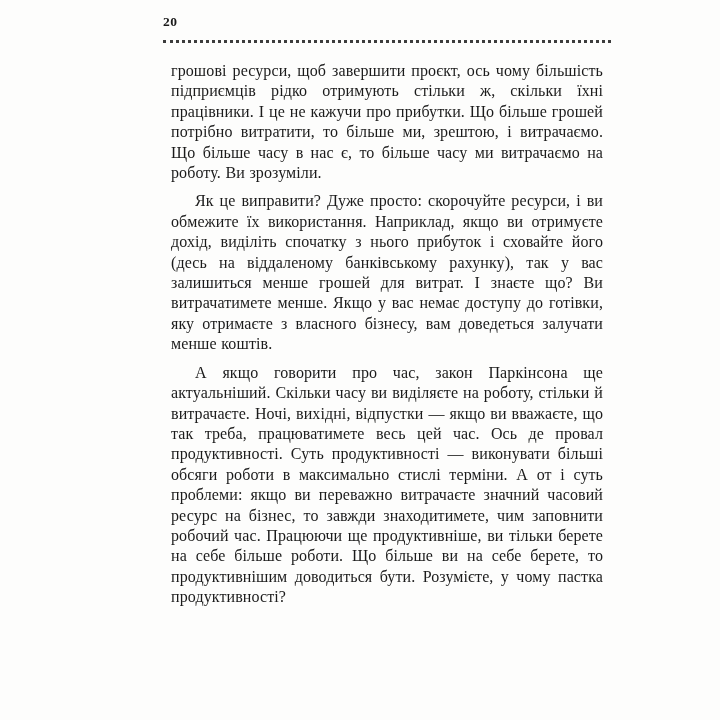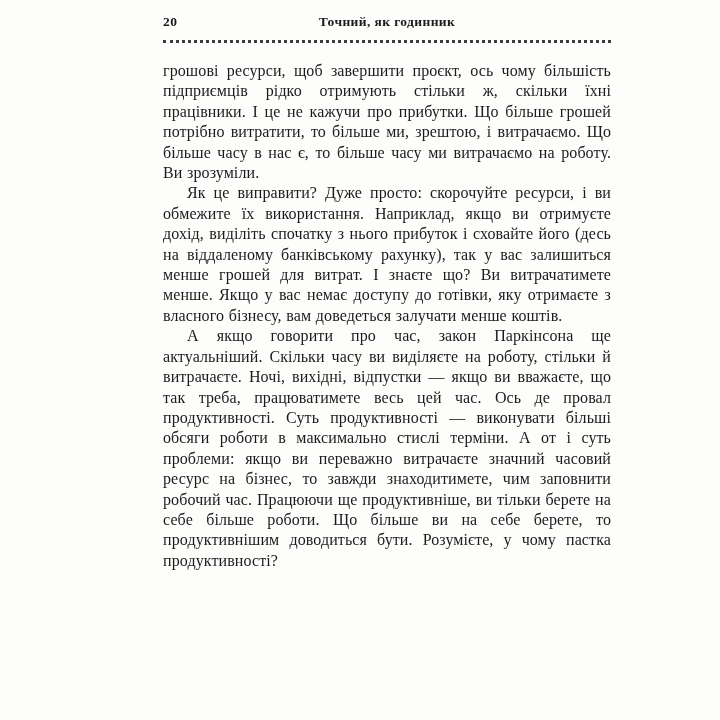--- a/index.html
+++ b/index.html
@@ -41,42 +41,41 @@
     top: 2px;
     text-align: center;
   }
   .dotted-rule {
     height: 0;
     border-top: 3px dotted #3c3c3c;
     margin-top: 6px;
     margin-bottom: 18px;
   }
   .body-text p {
-    margin: 0;
+    margin: 8px;
     font-size: 16px;
     line-height: 20.4px;
     text-align: justify;
     letter-spacing: 0.1px;
     word-spacing: 0.5px;
     hyphens: auto;
     -webkit-hyphens: auto;
   }
   .body-text p.indent {
     text-indent: 24px;
   }
 </style>
 </head>
 <body>
 
 <div class="page">
   <div class="content">
 
     <div class="running-head">
       <span class="page-number">20</span>
-      <span class="head-title">Точний, як годинник</span>
     </div>
 
     <div class="dotted-rule"></div>
 
     <div class="body-text">
       <p>грошові ресурси, щоб завершити проєкт, ось чому більшість підприємців рідко отримують стільки ж, скільки їхні працівники. І це не кажучи про прибутки. Що більше грошей потрібно витратити, то більше ми, зрештою, і витрачаємо. Що більше часу в нас є, то більше часу ми витрачаємо на роботу. Ви зрозуміли.</p>
       <p class="indent">Як це виправити? Дуже просто: скорочуйте ресурси, і ви обмежите їх використання. Наприклад, якщо ви отримуєте дохід, виділіть спочатку з нього прибуток і сховайте його (десь на віддаленому банківському рахунку), так у вас залишиться менше грошей для витрат. І знаєте що? Ви витрачатимете менше. Якщо у вас немає доступу до готівки, яку отримаєте з власного бізнесу, вам доведеться залучати менше коштів.</p>
       <p class="indent">А якщо говорити про час, закон Паркінсона ще актуальніший. Скільки часу ви виділяєте на роботу, стільки й витрачаєте. Ночі, вихідні, відпустки — якщо ви вважаєте, що так треба, працюватимете весь цей час. Ось де провал продуктивності. Суть продуктивності — виконувати більші обсяги роботи в максимально стислі терміни. А от і суть проблеми: якщо ви переважно витрачаєте значний часовий ресурс на бізнес, то завжди знаходитимете, чим заповнити робочий час. Працюючи ще продуктивніше, ви тільки берете на себе більше роботи. Що більше ви на себе берете, то продуктивнішим доводиться бути. Розумієте, у чому пастка продуктивності?</p>
     </div>
 

